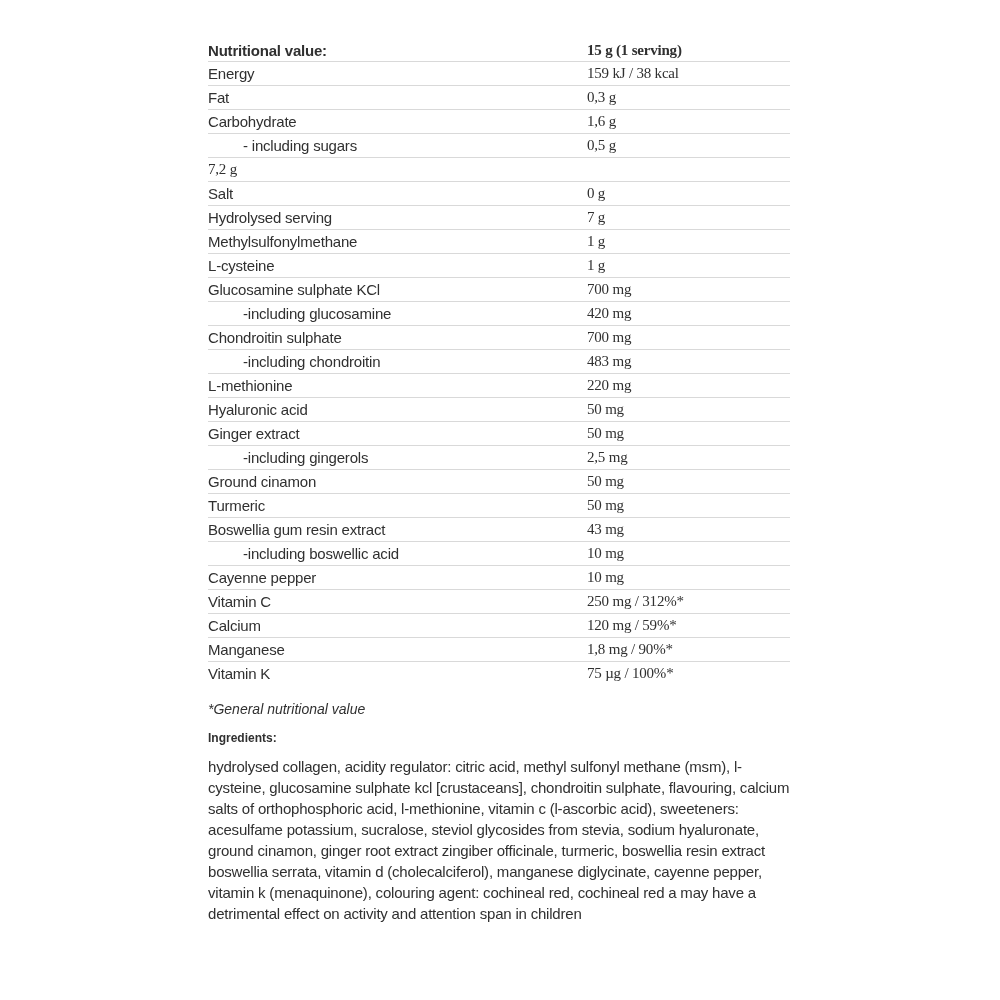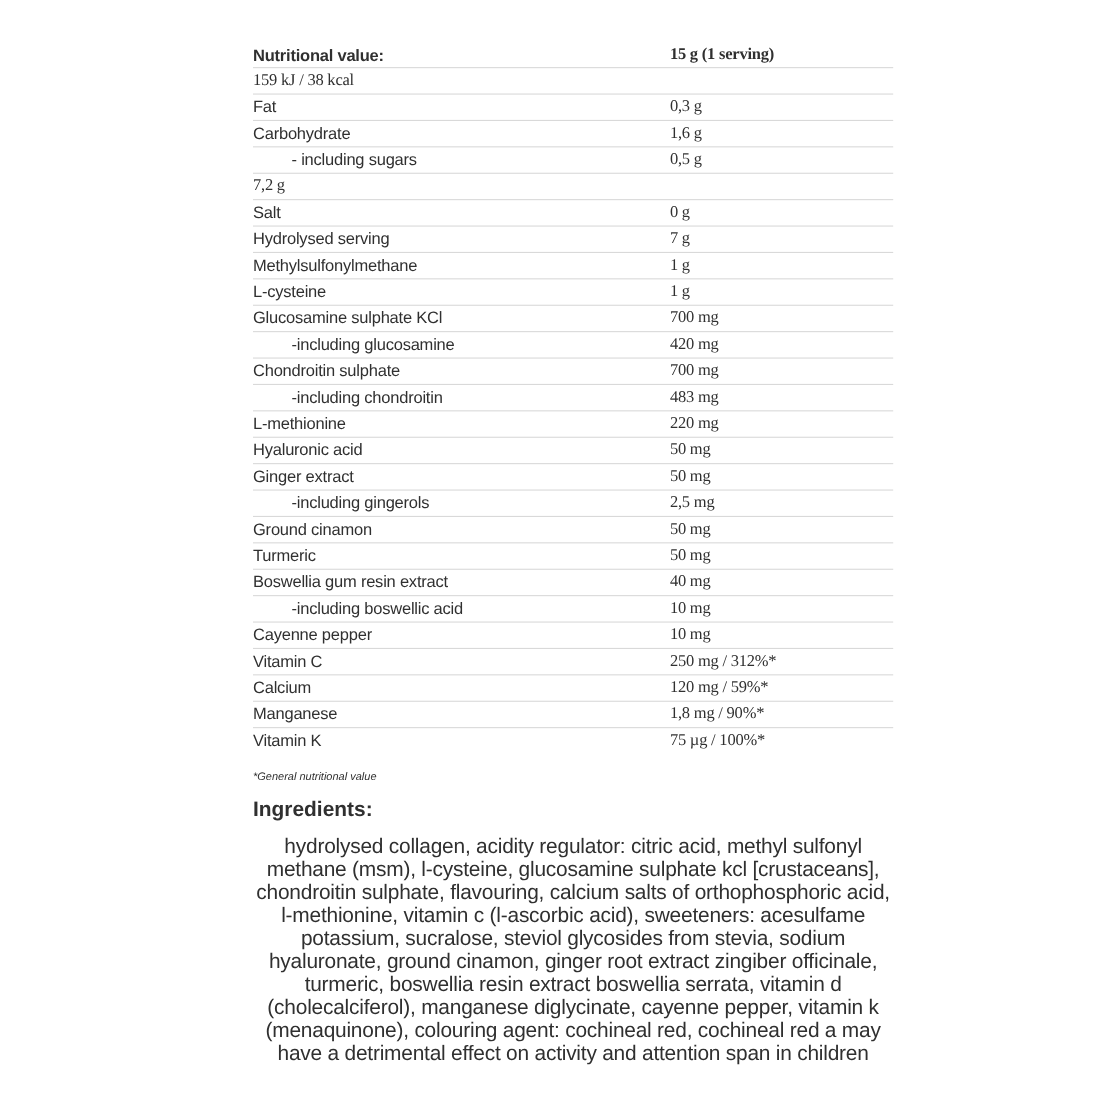--- a/index.html
+++ b/index.html
@@ -2,50 +2,51 @@
 <html><head>
 <meta charset="utf-8">
 <style>
   html, body { margin: 0; padding: 0; background: #ffffff; }
   body {
     width: 1000px; height: 1000px; position: relative;
     font-family: "Liberation Sans", sans-serif;
     color: #303030;
     -webkit-font-smoothing: antialiased;
   }
-  .sheet { position: absolute; left: 208px; top: 40px; width: 582px; margin-left: 22px; }
+  .sheet { position: absolute; left: 208px; top: 40px; width: 582px; }
   .nutrition-table { width: 100%; }
   .row {
     display: flex; align-items: center; height: 23px;
     border-bottom: 1px solid #d9d9d9;
     font-size: 15px; letter-spacing: -0.2px;
   }
   .row.header { height: 21px; font-weight: bold; }
   #rows-container .row:last-child { border-bottom: none; }
   .label { flex: 0 0 379px; width: 379px; white-space: nowrap; box-sizing: border-box; }
   .label.indent { padding-left: 35px; }
   .value { flex: 1 1 auto; white-space: nowrap; font-family: Liberation Serif, serif; }
-  .footnote { margin-top: 16px; font-style: italic; font-size: 10px; }
-  .ingredients-heading { margin-top: 14px; font-weight: bold; font-size: 19px; }
+  .footnote { margin-top: 16px; font-style: italic; font-size: 14px; }
+  .ingredients-heading { margin-top: 14px; font-weight: bold; font-size: 12px; }
   .ingredients-text {
-    margin-top: 11px; font-size: 19px; line-height: 21px;
-    letter-spacing: -0.2px; width: 582px; text-align: center;
+    margin-top: 11px; font-size: 15px; line-height: 21px;
+    letter-spacing: -0.2px; width: 582px; text-align: left;
   }
 </style>
 </head>
 <body>
 
 <div class="sheet">
   <div class="nutrition-table">
     <div class="row header">
       <div class="label">Nutritional value:</div>
       <div class="value">15 g (1 serving)</div>
     </div>
     <div id="rows-container">
         <div class="row">
+          <div class="label">Energy</div>
           <div class="value">159 kJ / 38 kcal</div>
         </div>
         <div class="row">
           <div class="label">Fat</div>
           <div class="value">0,3 g</div>
         </div>
         <div class="row">
           <div class="label">Carbohydrate</div>
           <div class="value">1,6 g</div>
         </div>
@@ -107,21 +108,21 @@
         <div class="row">
           <div class="label">Ground cinamon</div>
           <div class="value">50 mg</div>
         </div>
         <div class="row">
           <div class="label">Turmeric</div>
           <div class="value">50 mg</div>
         </div>
         <div class="row">
           <div class="label">Boswellia gum resin extract</div>
-          <div class="value">40 mg</div>
+          <div class="value">43 mg</div>
         </div>
         <div class="row">
           <div class="label indent">-including boswellic acid</div>
           <div class="value">10 mg</div>
         </div>
         <div class="row">
           <div class="label">Cayenne pepper</div>
           <div class="value">10 mg</div>
         </div>
         <div class="row">

